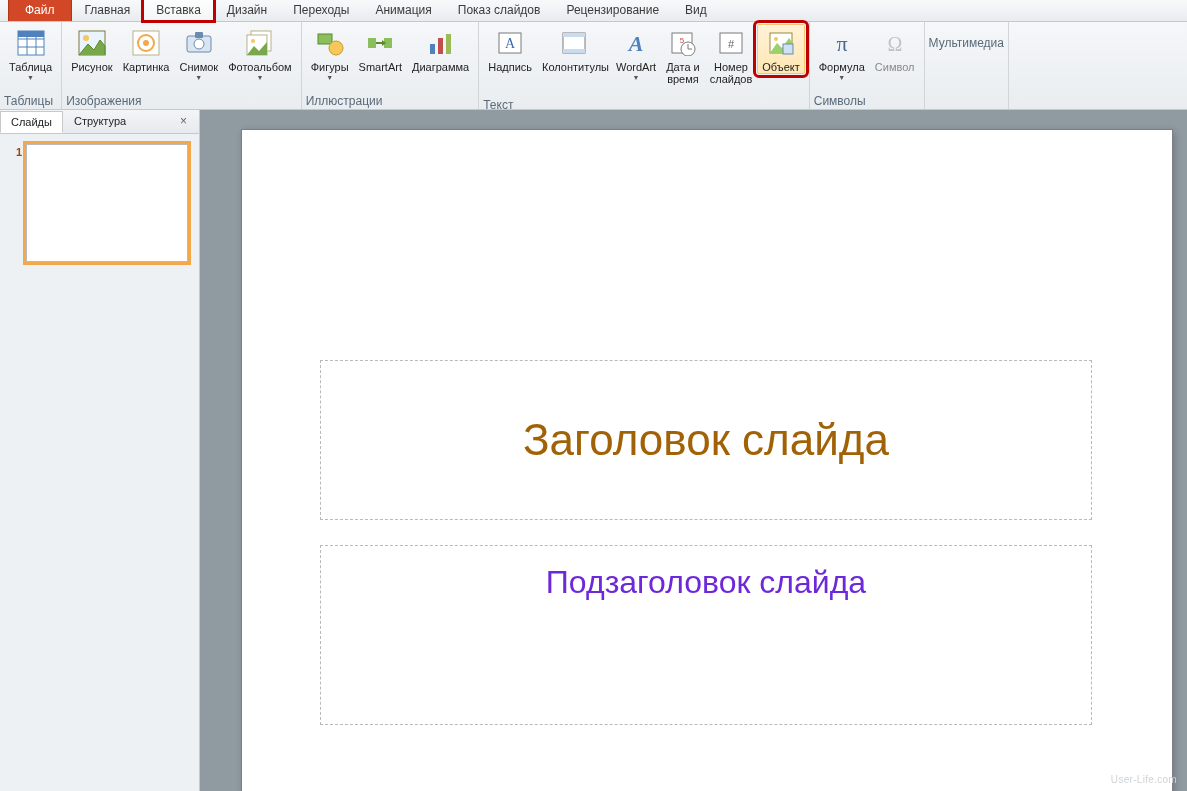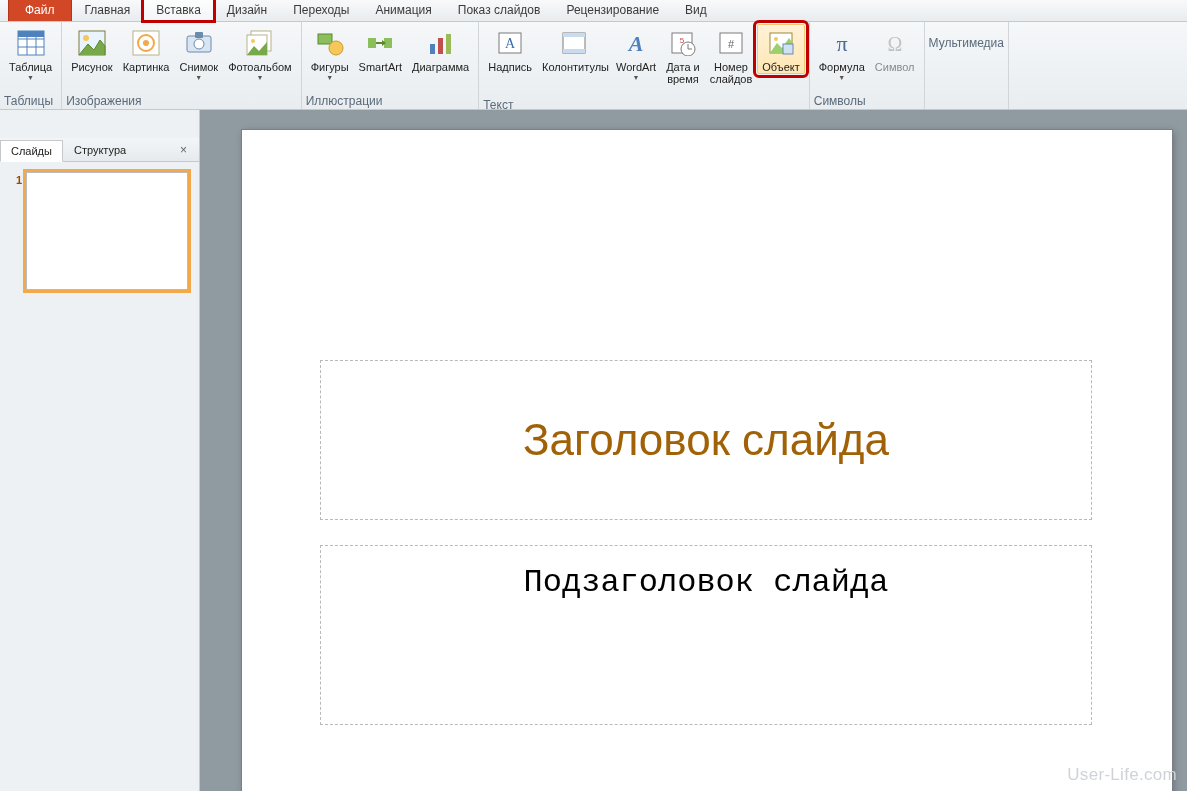--- a/index.html
+++ b/index.html
@@ -131,22 +131,21 @@
     width: 200px;
     bottom: 0;
     background: #eef1f4;
     border-right: 1px solid #c5c9cc;
   }
   .panel-tabs {
     display: flex;
     height: 24px;
     background: linear-gradient(#f3f5f7, #e6eaee);
     border-bottom: 1px solid #c5c9cc;
-    align-items: center;
-    margin-top: 28px;
+    align-items: flex-start;
   }
   .ptab {
     padding: 4px 10px;
     font-size: 11px;
     border: 1px solid transparent;
     border-bottom: none;
     cursor: pointer;
   }
   .ptab.active {
     background: #fff;
@@ -218,29 +217,29 @@
     color: #a16207;
     font-family: "Calibri Light", "Segoe UI", sans-serif;
   }
   .ph.sub {
     left: 78px; top: 415px; width: 772px; height: 180px;
     align-items: flex-start;
     padding-top: 18px;
   }
   .ph.sub .txt {
     font-size: 32px;
-    color: #000000;
-    font-family: Liberation Mono, monospace;
+    color: #6d28d9;
+    font-family: Liberation Sans, sans-serif;
   }
 
   .watermark {
     position: absolute;
     right: 10px;
     bottom: 6px;
-    font-size: 17px;
+    font-size: 10px;
     color: #cfd3d7;
     letter-spacing: .3px;
   }
 </style>
 </head>
 <body>
 
 <div class="tabs">
   <div class="tab file">Файл</div>
   <div class="tab">Главная</div>

